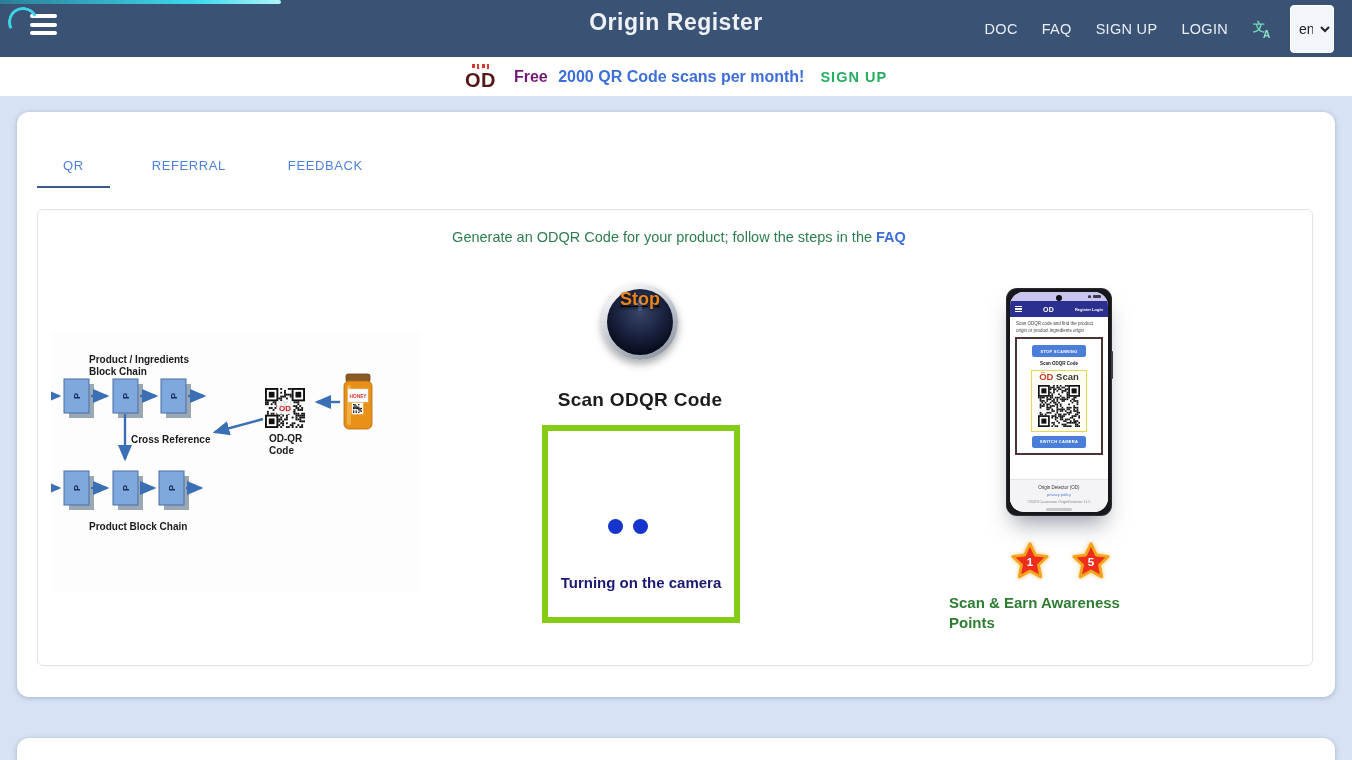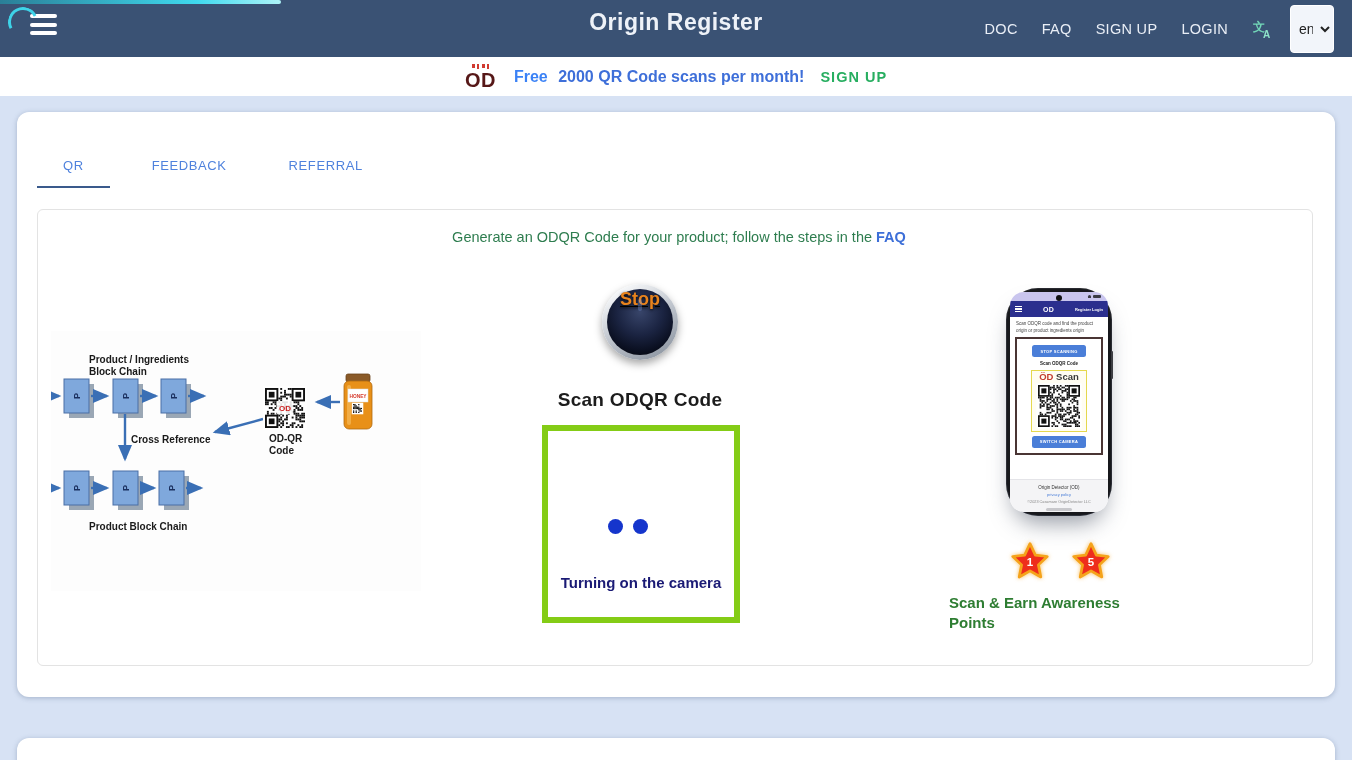--- a/index.html
+++ b/index.html
@@ -25,21 +25,21 @@
 
   
   .banner { position:absolute; top:57px; left:0; right:0; height:39px; background:#ffffff;
     display:flex; align-items:center; justify-content:center; }
   .od-logo { display:flex; flex-direction:column; align-items:center; margin-right:18px; line-height:1; }
   .od-marks { display:flex; gap:2.5px; margin-bottom:1px; }
   .od-marks i { width:3px; height:4px; background:#d03a30; display:block; }
   .od-marks i:nth-child(2), .od-marks i:nth-child(4) { height:5px; width:2px; }
   .od-logo-text { font-size:20px; font-weight:800; color:#561717; letter-spacing:.5px; }
   .banner-msg { font-size:16px; font-weight:700; }
-  .free { color:#3b82f6; margin-right:6px; }
+  .free { color:#701a75; margin-right:6px; }
   .msg { color:#3e6fd9; }
   .banner-signup { margin-left:16px; color:#27ae60; font-weight:700; font-size:14.5px;
     letter-spacing:1px; cursor:pointer; text-decoration:none; }
 
   
   .main-card { position:absolute; left:17px; top:112px; width:1318px; height:585px;
     background:#fff; border-radius:12px; box-shadow:0 1px 5px rgba(100,120,150,.45); }
   .tabs { position:absolute; top:33px; left:20px; display:flex; }
   .tab { padding:13px 20px; font-size:13px; color:#4f82dd; letter-spacing:.6px; font-weight:500;
     cursor:pointer; border-bottom:2.5px solid transparent; margin-right:22px; }
@@ -71,21 +71,21 @@
   .camera-box { position:absolute; left:504px; top:215px; width:198px; height:198px;
     border:6px solid #84cc16; background:#fff; }
   .dots { position:absolute; top:88px; left:0; width:100%; display:flex; justify-content:center;
     gap:10px; transform:translateX(-13px); }
   .dot { width:15px; height:15px; border-radius:50%; background:#1535cc; }
   .camera-status { position:absolute; top:143px; left:0; width:100%; text-align:center;
     font-weight:700; font-size:15px; color:#1a1a75; }
 
   
   .phone { position:absolute; left:969px; top:79px; width:104px; height:226px; background:#17181c;
-    border-radius:31px; padding:3px; box-shadow:0 14px 22px -6px rgba(50,60,80,.5), 0 0 0 1px #2a2b30; }
+    border-radius:10px; padding:3px; box-shadow:0 14px 22px -6px rgba(50,60,80,.5), 0 0 0 1px #2a2b30; }
   .phone::after { content:''; position:absolute; right:-2px; top:62px; width:2.5px; height:28px;
     background:#3c3d42; border-radius:1px; }
   .phone-screen { width:98px; height:220px; border-radius:14px; overflow:hidden; background:#fff;
     display:flex; flex-direction:column; position:relative; }
   .p-status { height:9px; background:#c9c5ee; display:flex; justify-content:flex-end;
     align-items:center; padding:0 7px; gap:2px; }
   .p-batt { width:8px; height:3.5px; background:#3a3a44; border-radius:1px; }
   .p-sig { width:3.5px; height:3.5px; background:#3a3a44; border-radius:50% 50% 0 0; }
   .p-notch { position:absolute; top:2.5px; left:50%; transform:translateX(-50%); width:6px; height:6px;
     background:#101014; border-radius:50%; }
@@ -178,22 +178,22 @@
     <div class="banner-msg">
       <span class="free">Free</span>
       <span class="msg">2000 QR Code scans per month!</span>
     </div>
     <a class="banner-signup">SIGN UP</a>
   </div>
 
   <div class="main-card">
     <div class="tabs">
       <div class="tab active">QR</div>
+      <div class="tab">REFERRAL</div>
       <div class="tab">FEEDBACK</div>
-      <div class="tab">REFERRAL</div>
     </div>
 
     <div class="panel">
       <p class="instruction"><span>Generate an ODQR Code for your product; follow the steps in the </span><a>FAQ</a></p>
 
       <svg class="diagram" viewBox="0 0 370 260">
         <defs>
           <marker id="arw" markerWidth="8" markerHeight="8" refX="6" refY="3" orient="auto">
             <path d="M0,0 L7,3 L0,6 Z" fill="#3a6fb5"></path>
           </marker>

